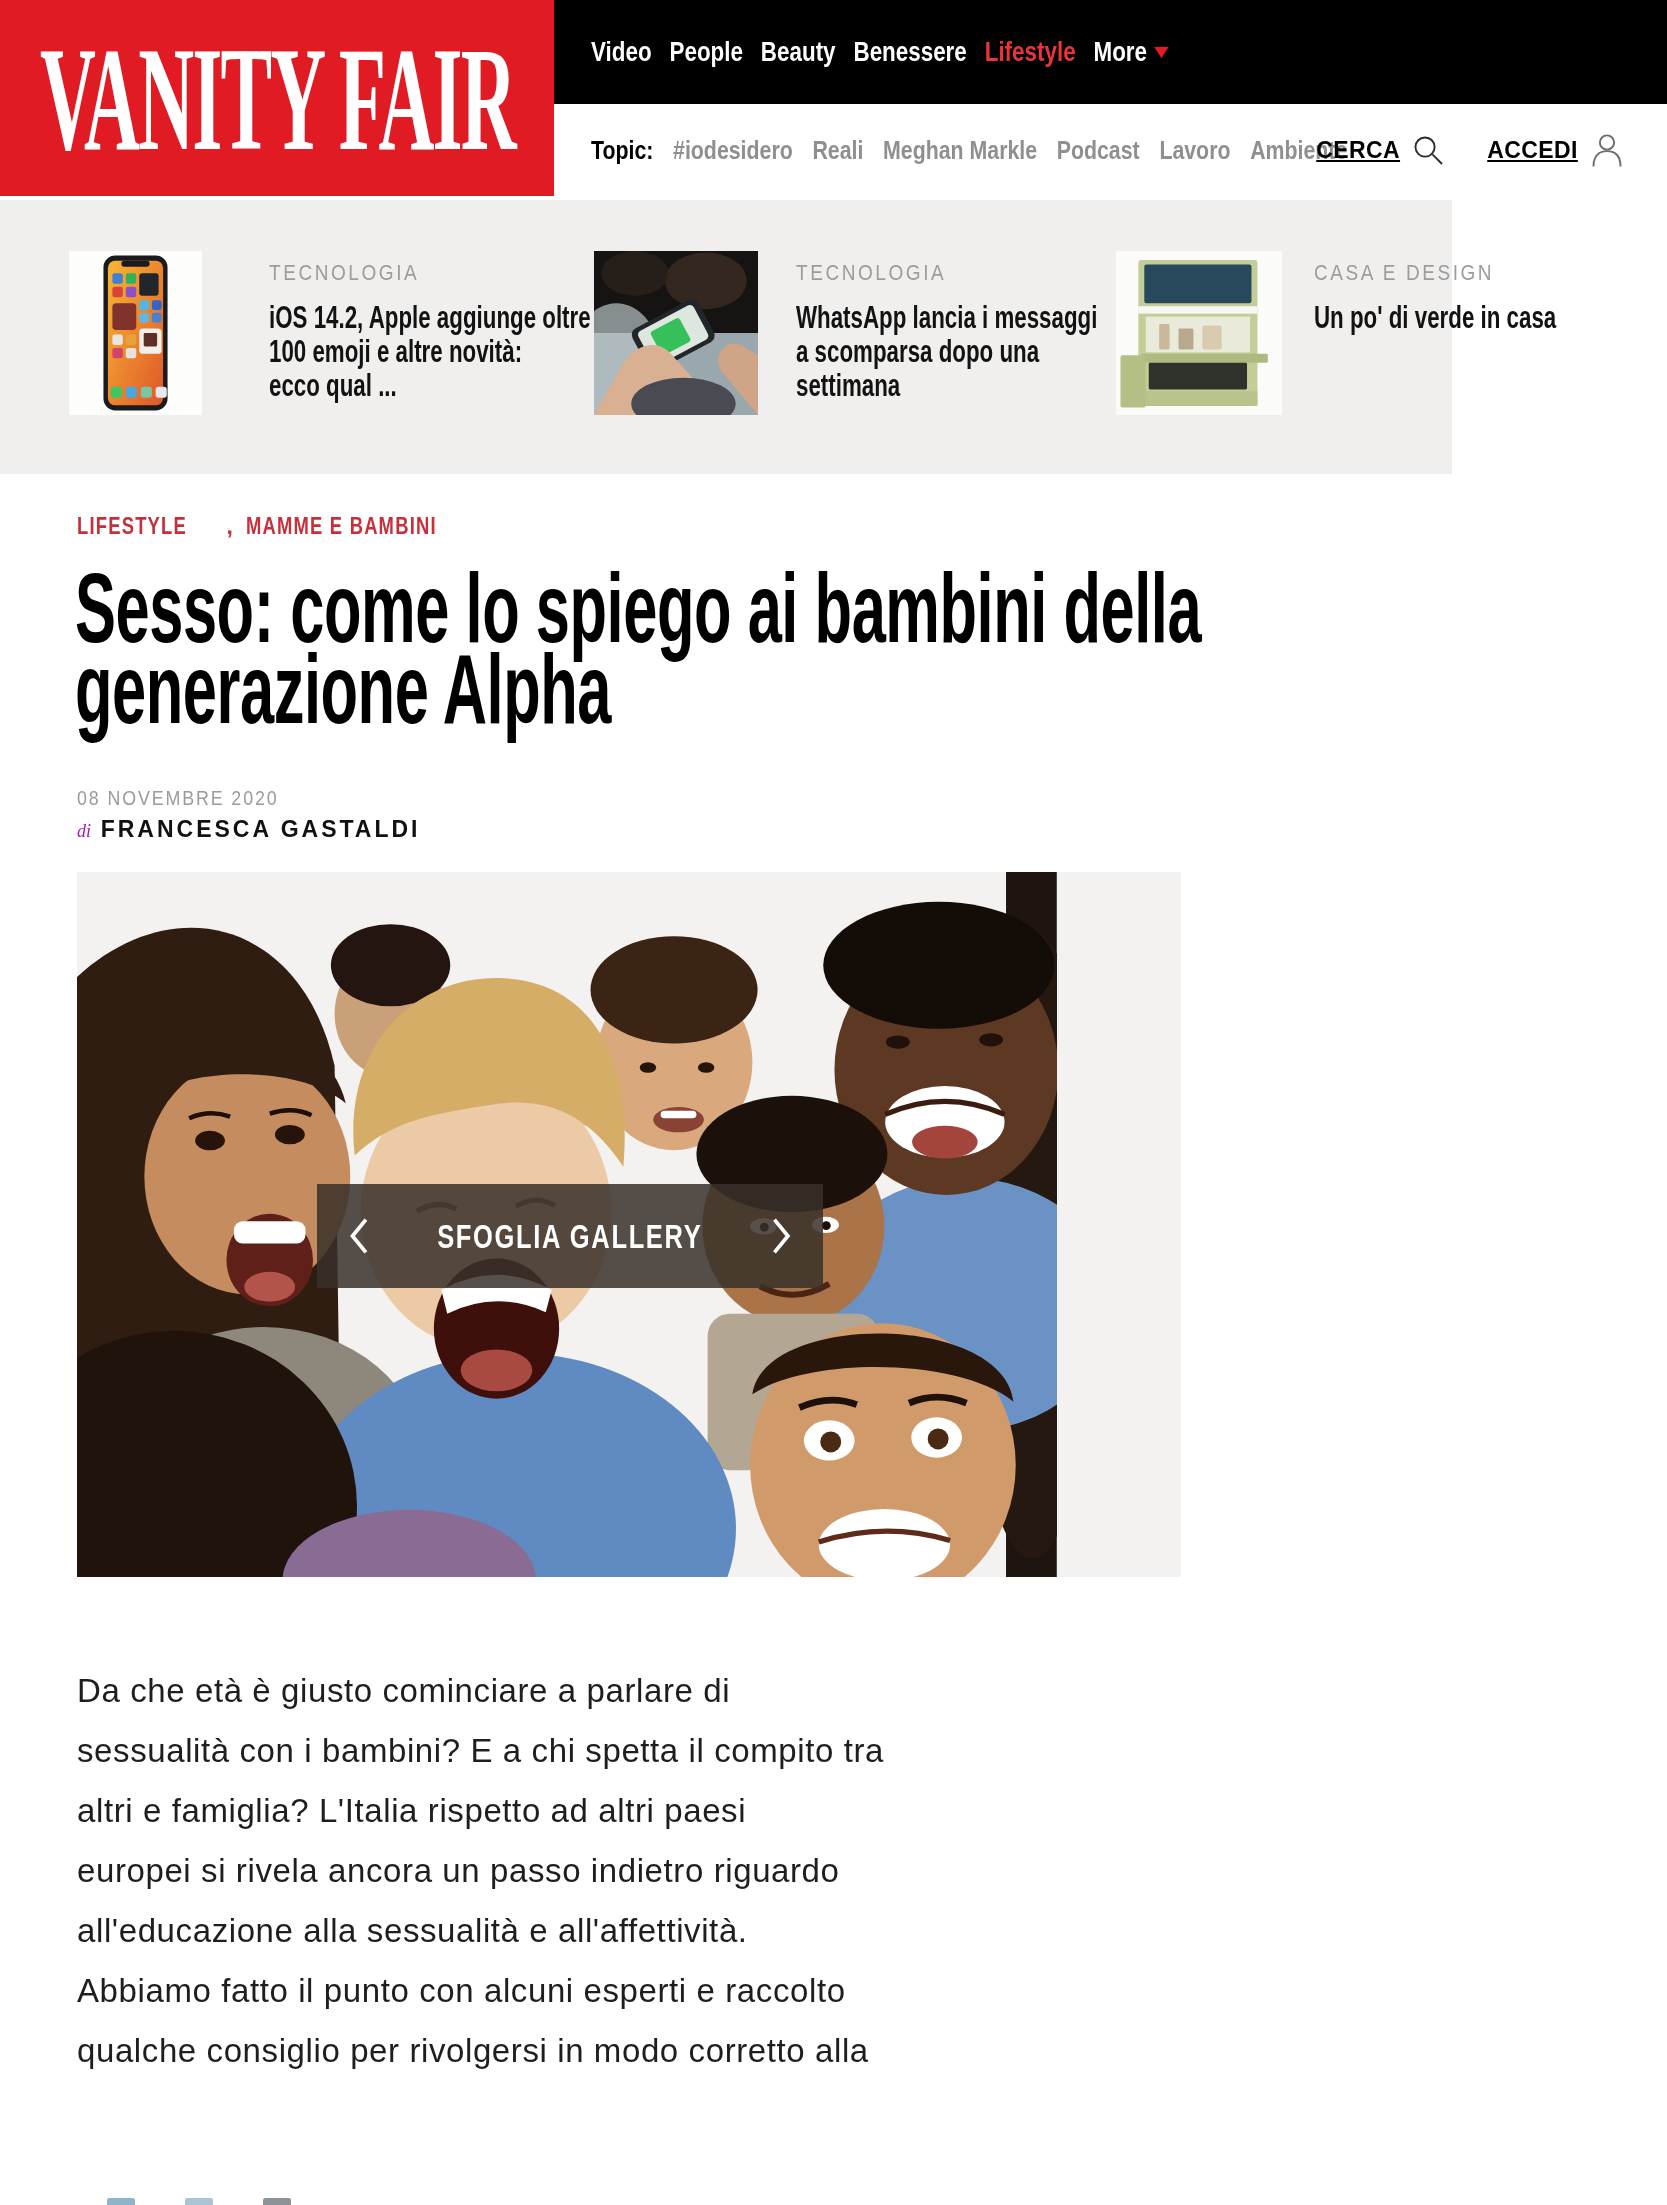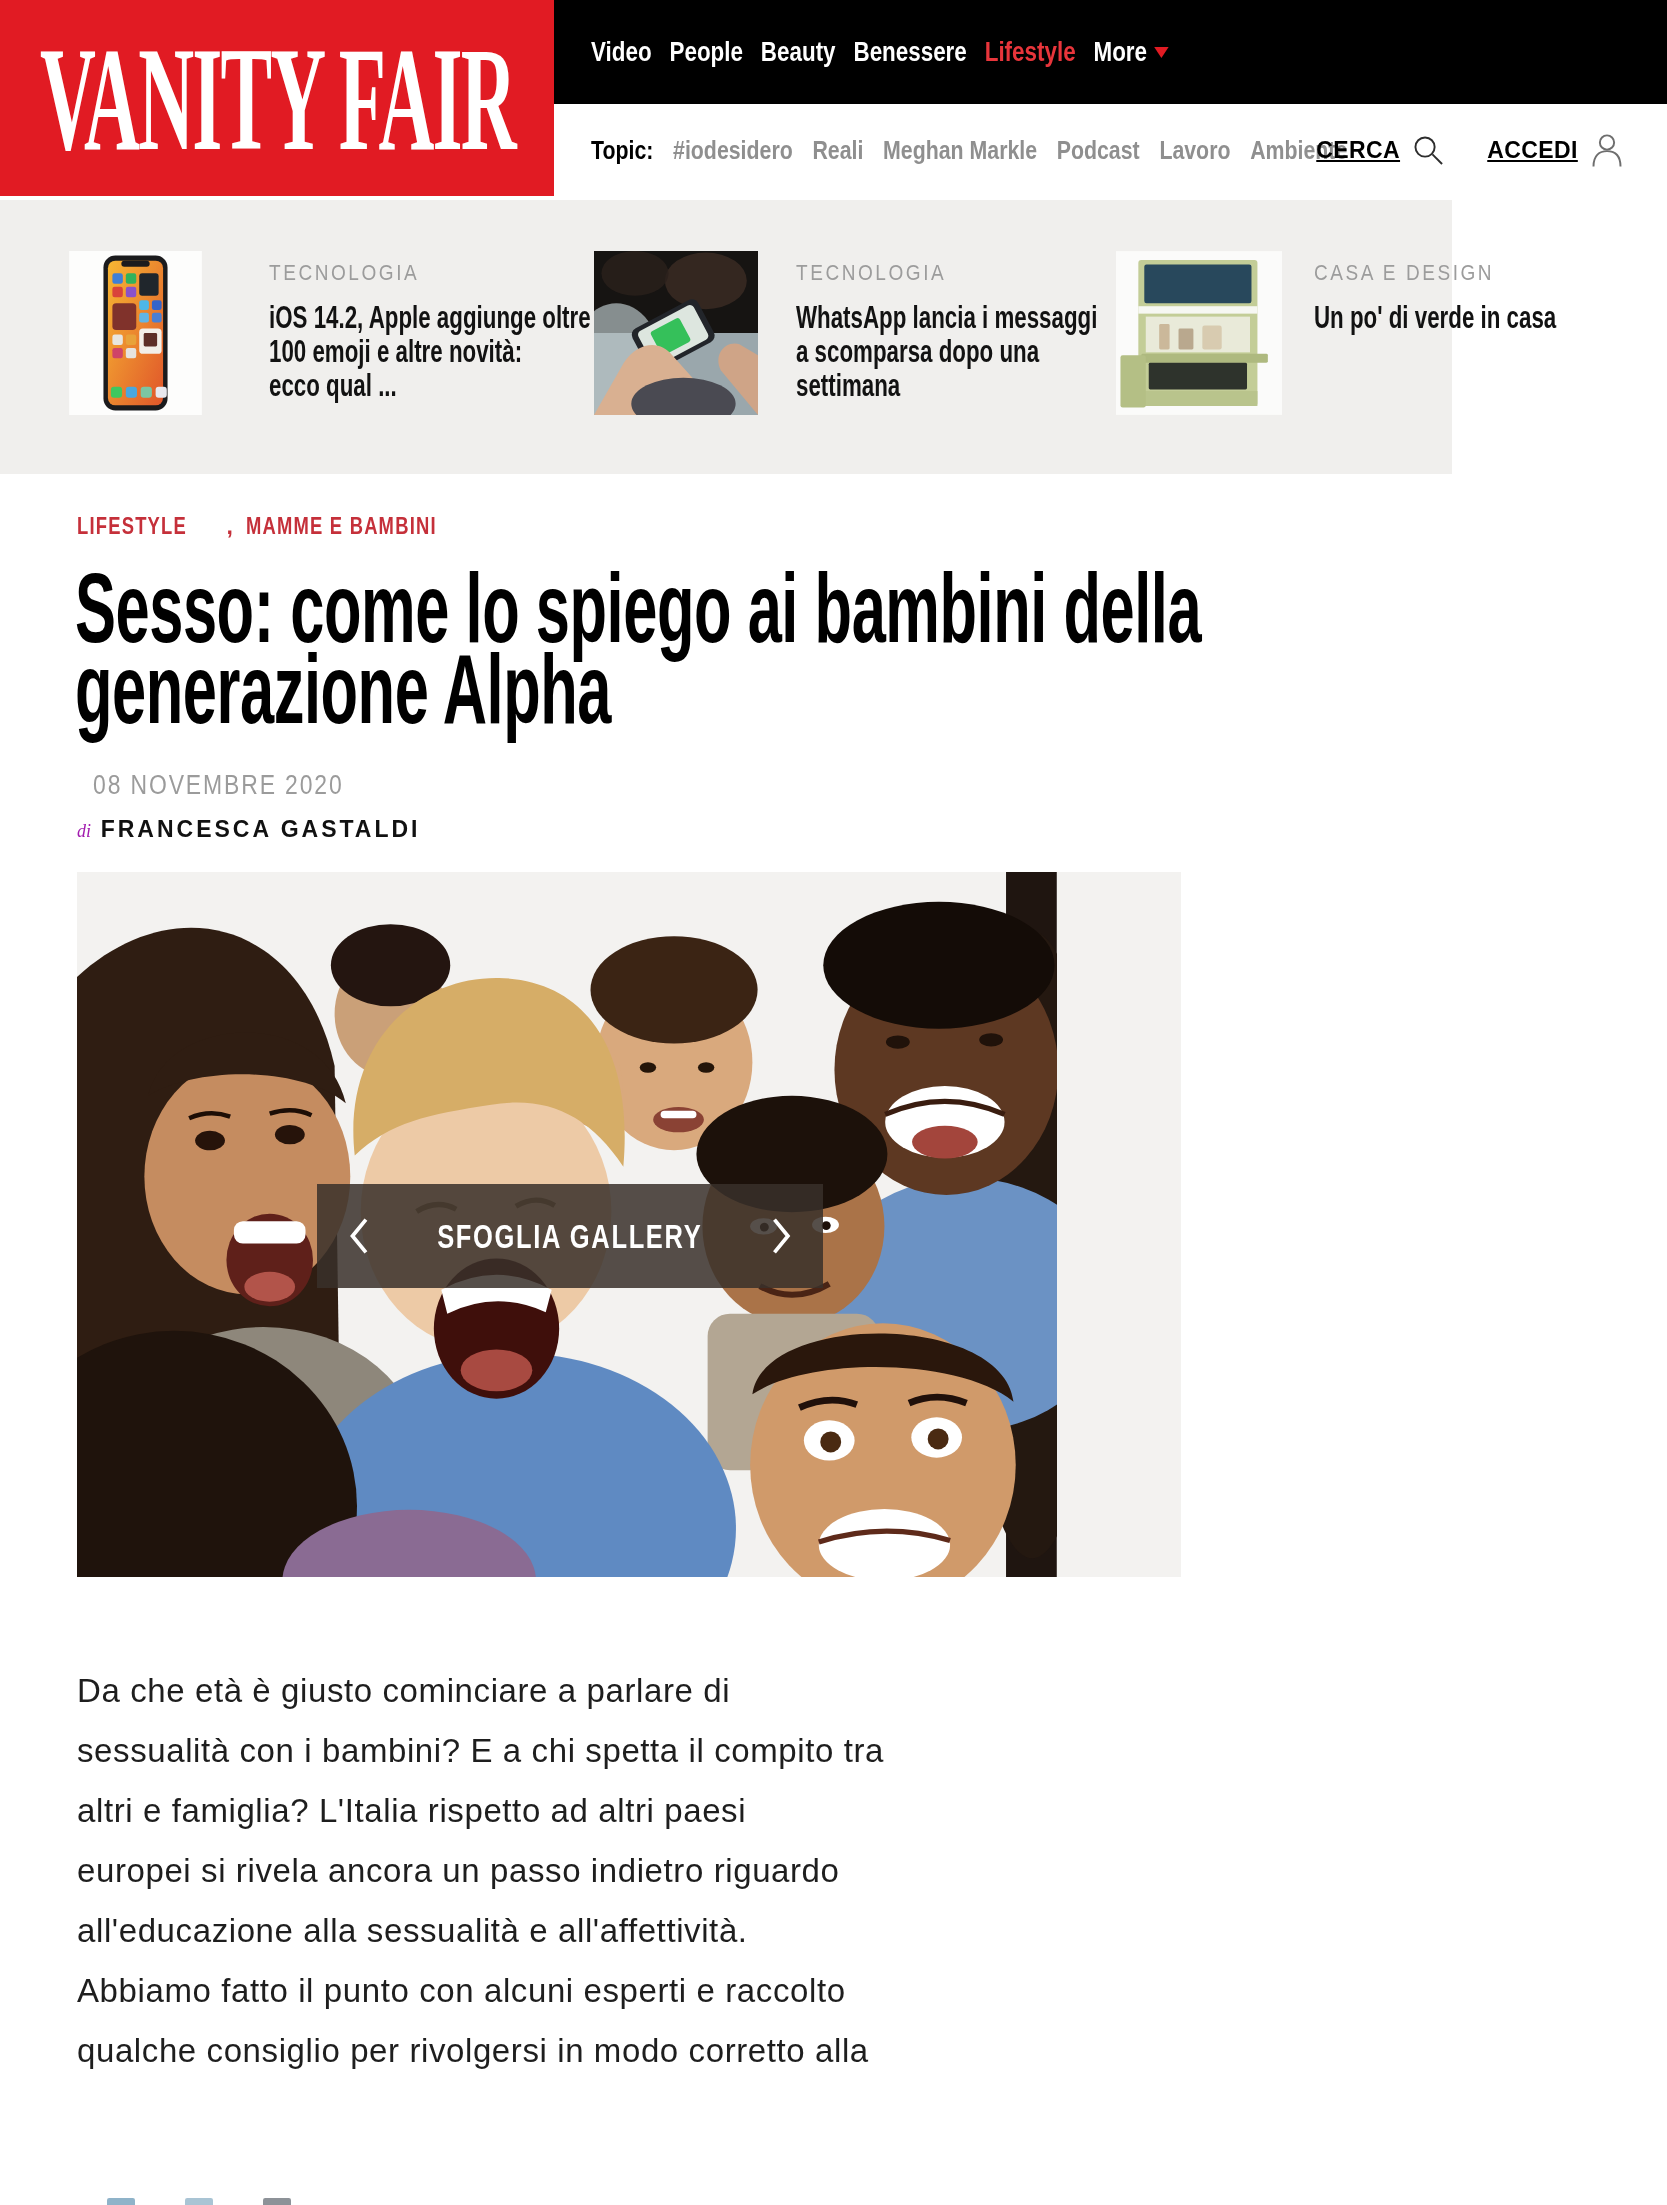--- a/index.html
+++ b/index.html
@@ -45,21 +45,21 @@
 
   
   .crumb{position:absolute;left:77px;top:513px;display:flex;align-items:baseline;gap:12px;
          color:#c5303a;font-size:23px;font-weight:700;letter-spacing:1.5px;}
   .crumb .c{display:inline-block;transform:scaleX(0.8);transform-origin:0 50%;white-space:nowrap;}
 
   .headline{position:absolute;left:75px;top:567px;font-size:99px;font-weight:700;color:#000;
             line-height:81px;letter-spacing:-0.7px;}
   .headline span{display:block;white-space:nowrap;transform:scaleX(0.62);transform-origin:0 0;}
 
-  .date{position:absolute;left:77px;top:770px;font-size:27px;letter-spacing:2.2px;color:#9b9b9b;margin-left:16px;}
+  .date{position:absolute;left:77px;top:786px;font-size:21px;letter-spacing:2.2px;color:#9b9b9b;}
   .date span{display:inline-block;transform:scaleX(0.85);transform-origin:0 50%;white-space:nowrap;}
   .byline{position:absolute;left:77px;top:816px;display:flex;align-items:baseline;gap:9.7px;}
   .byline .di{font-family:"Liberation Serif",serif;font-style:italic;font-size:18px;color:#a21caf;}
   .byline .author{font-size:23px;font-weight:700;letter-spacing:3px;color:#111;}
 
   .hero{position:absolute;left:77px;top:872px;width:1104px;height:705px;background:#f3f2f0;overflow:hidden;}
   .hero svg{display:block;}
   .gallerybar{position:absolute;left:240px;top:312px;width:506px;height:104px;
               background:rgba(56,48,42,0.85);display:flex;align-items:center;justify-content:center;}
   .glabel{color:#fff;font-size:34px;font-weight:700;letter-spacing:2.2px;white-space:nowrap;

